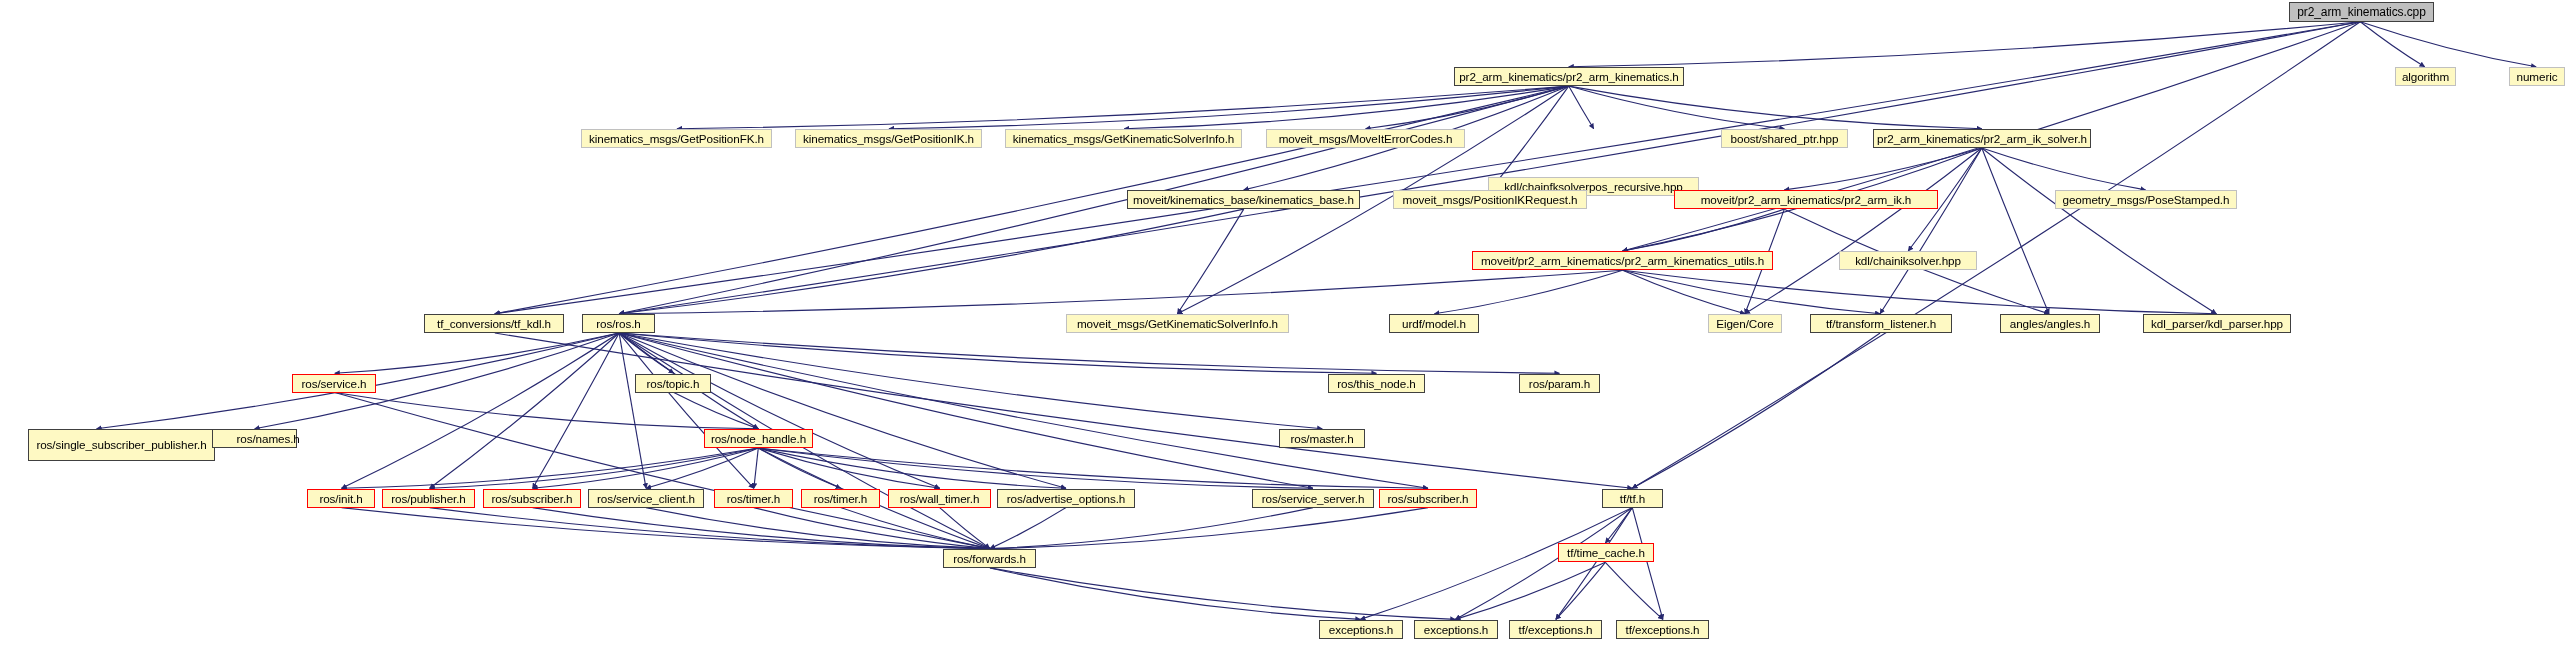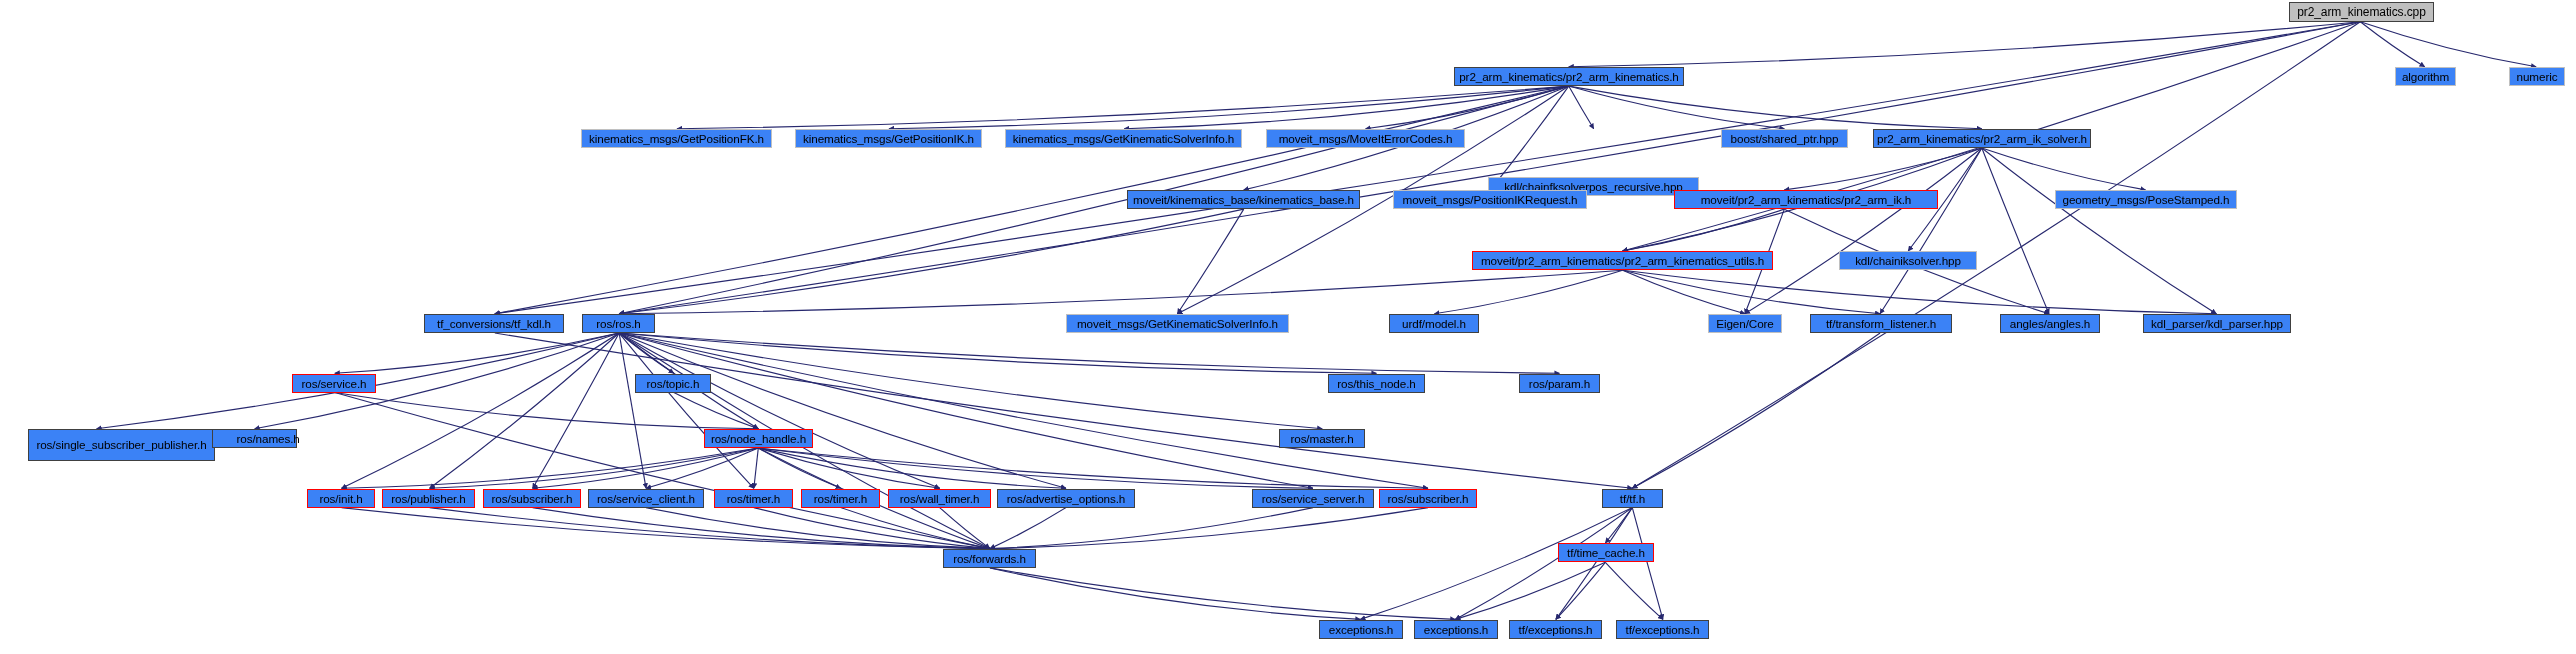--- a/index.html
+++ b/index.html
@@ -22,21 +22,21 @@
     width: 2576px;
     height: 654px;
     pointer-events: none;
   }
   .node {
     position: absolute;
     box-sizing: border-box;
     display: flex;
     align-items: center;
     justify-content: center;
-    background: #3b82f6;
+    background: #fef9c3;
     border: 0.8px solid #c0c0c0;
     color: #000000;
     font-size: 11.7px;
     line-height: 1;
     white-space: nowrap;
     letter-spacing: -0.1px;
     padding: 0 4.8px;
   }
   .node.root {
     background: #bfbfbf;

